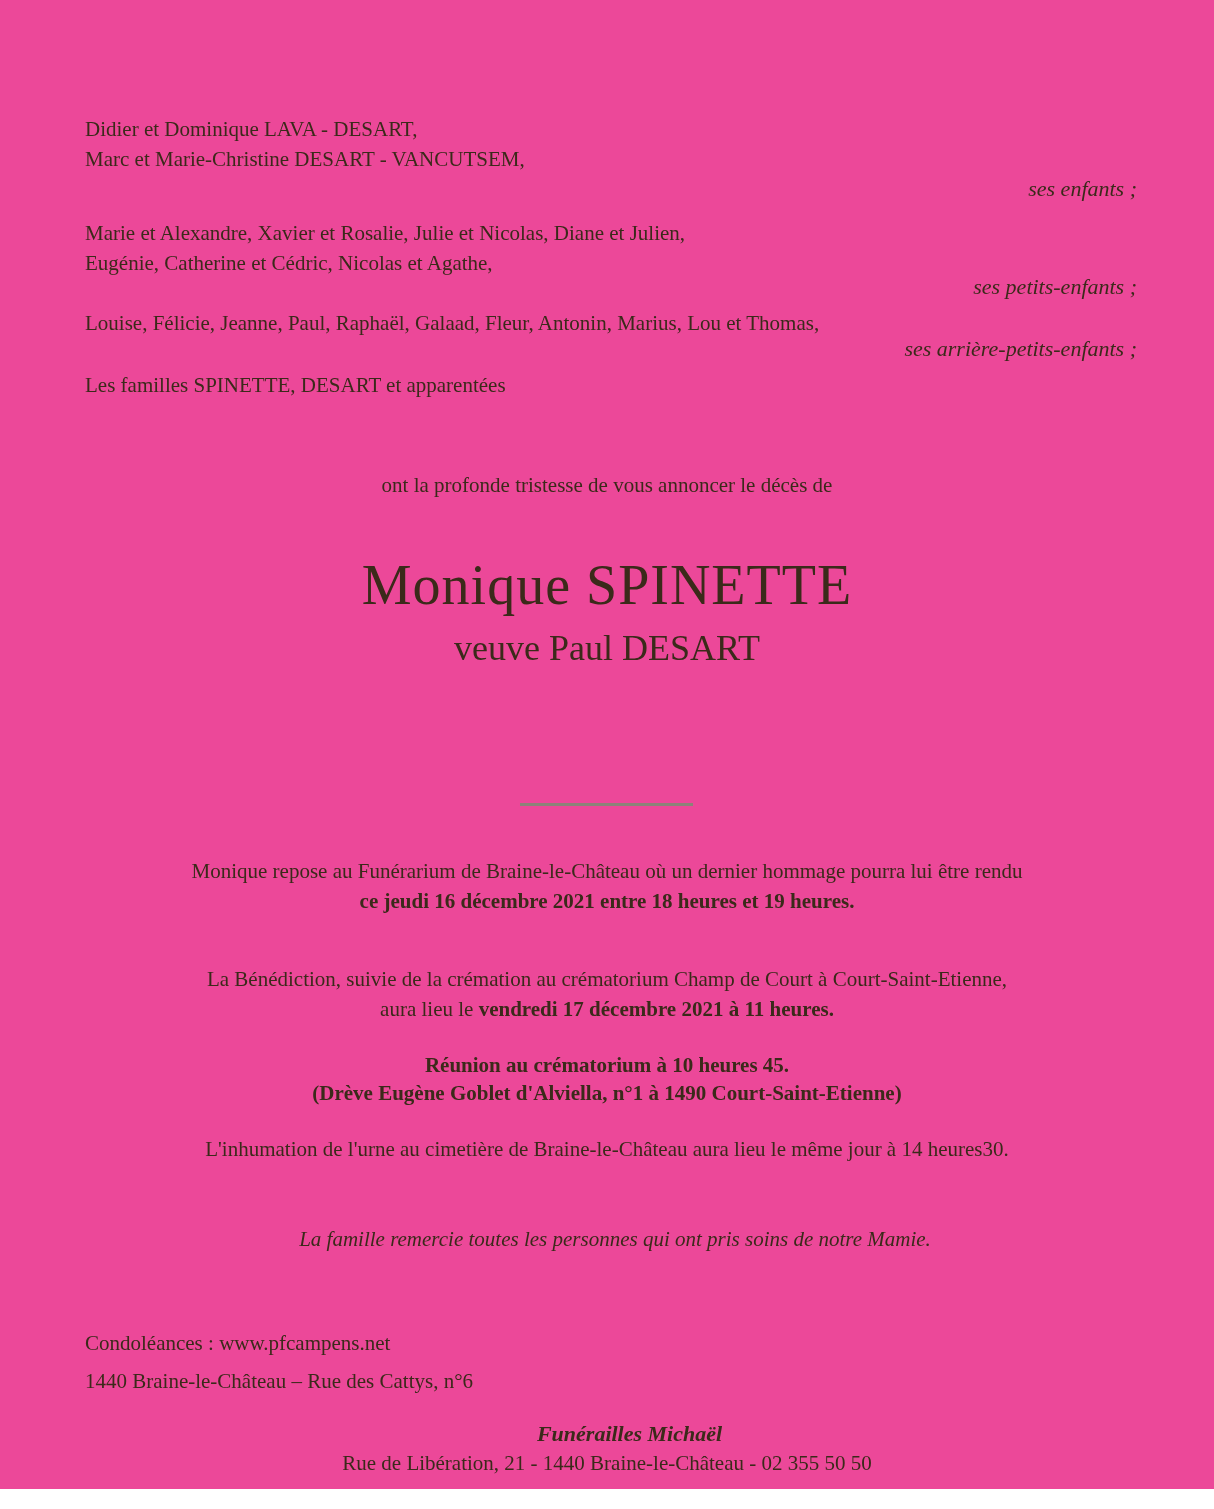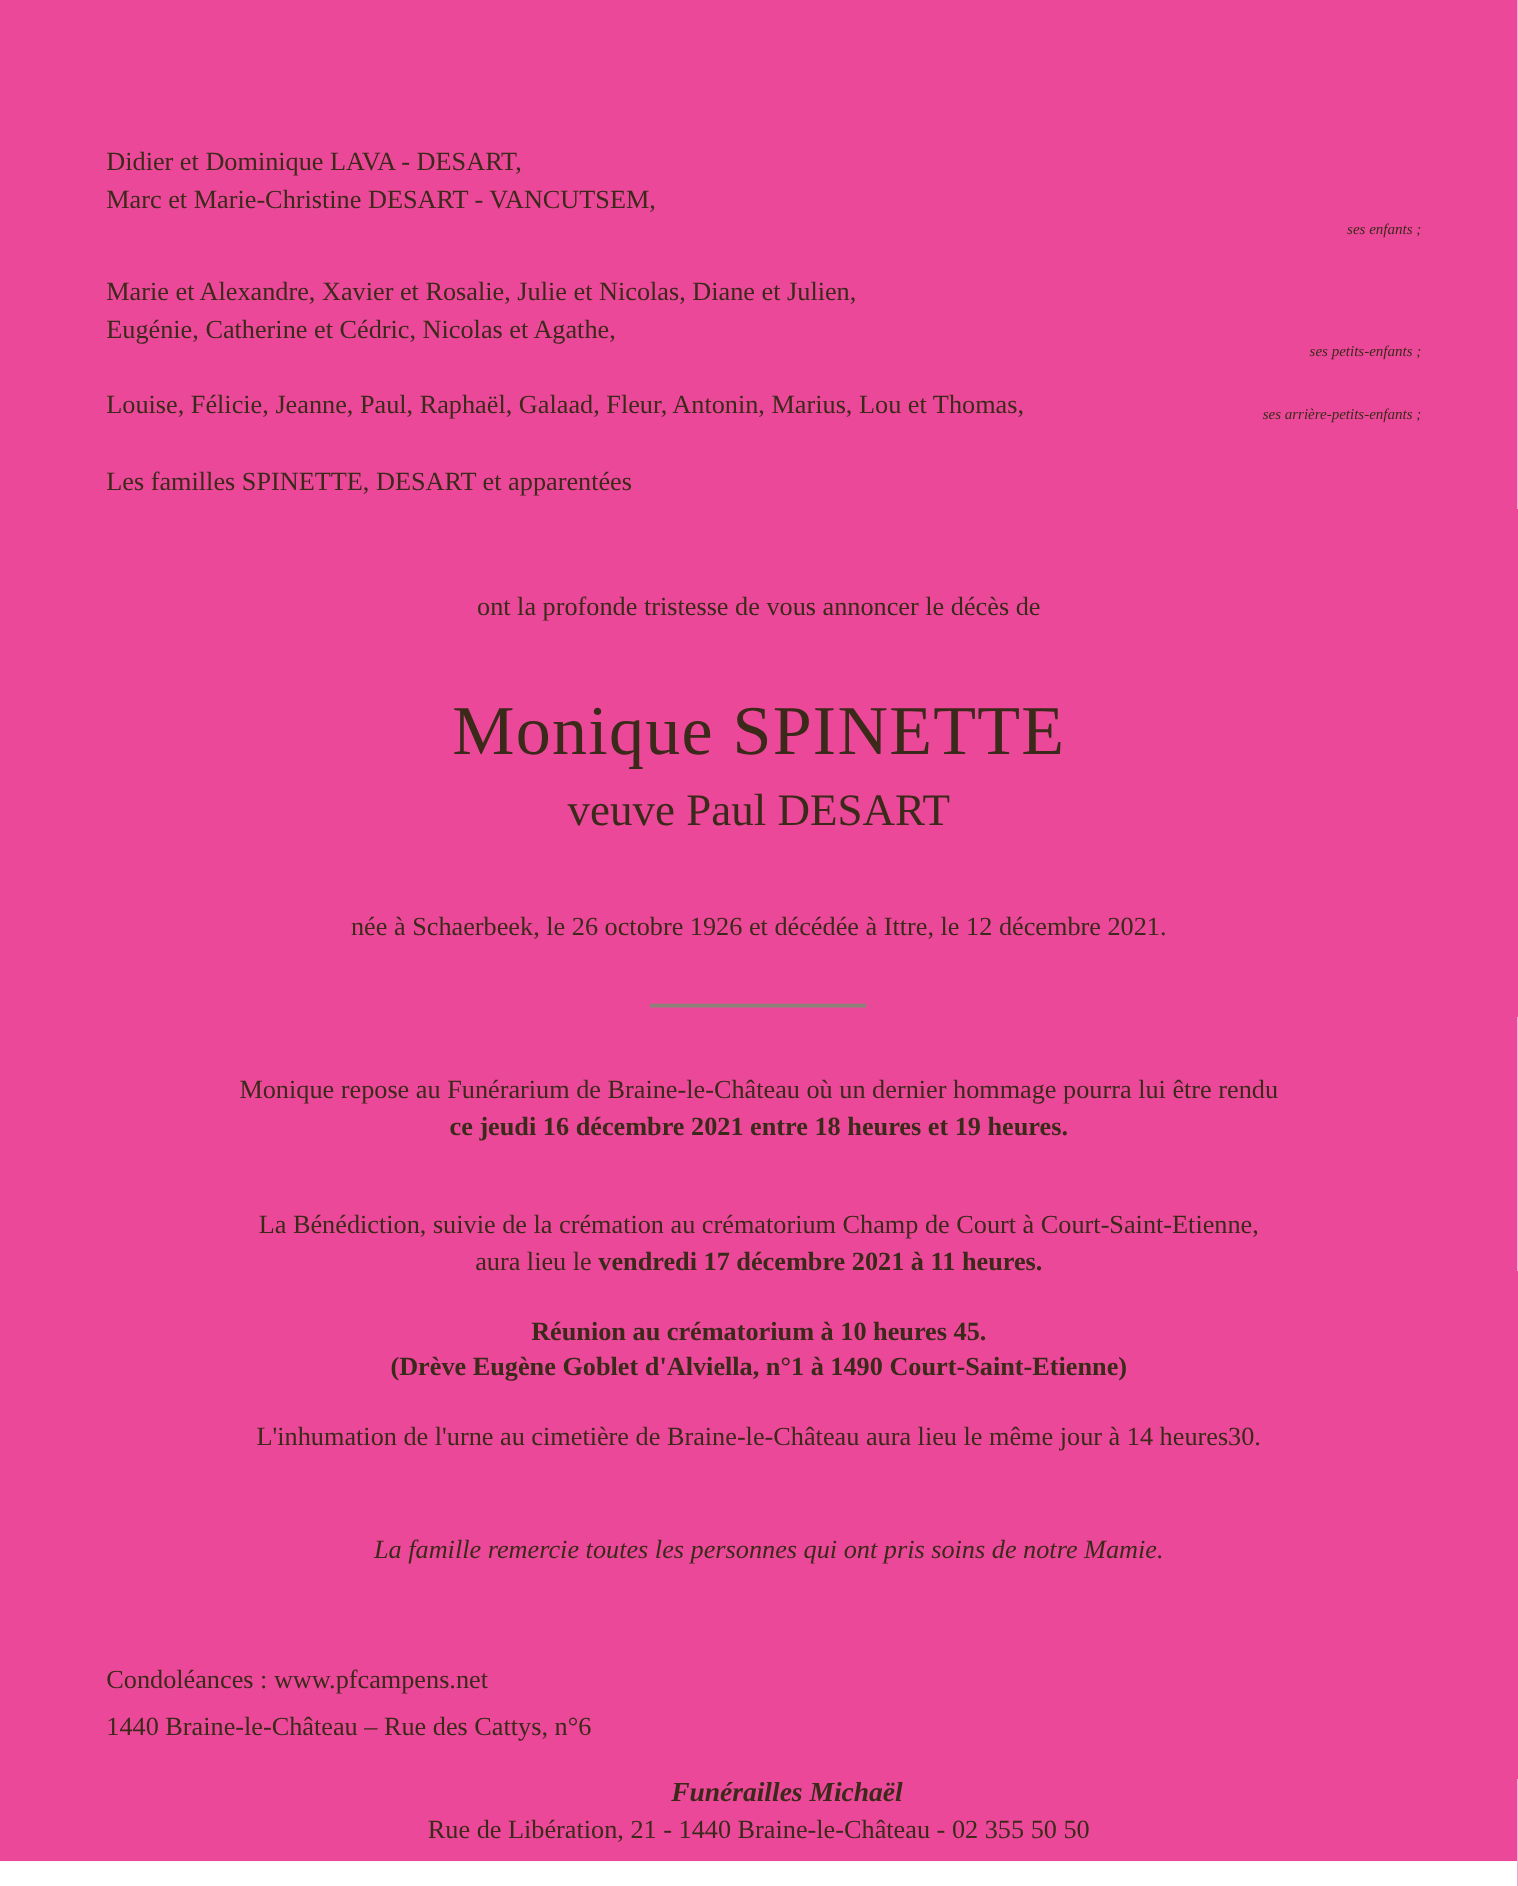--- a/index.html
+++ b/index.html
@@ -22,21 +22,21 @@
     font-size: 21px;
     line-height: 1.25;
   }
   .left   { left: 85px; }
   .center { left: 0; right: 0; text-align: center; white-space: normal; }
   .relation {
     position: absolute;
     right: 77px;
     text-align: right;
     font-style: italic;
-    font-size: 12px;
+    font-size: 22px;
     white-space: nowrap;
   }
   .bold   { font-weight: bold; }
   .italic { font-style: italic; margin-left: 16px; }
   .deceased-name {
     font-size: 56px;
     letter-spacing: 1px;
   }
   .deceased-subtitle {
     font-size: 36px;
@@ -64,30 +64,29 @@
 
   <div class="line left" style="top:116px">Didier et Dominique LAVA - DESART,</div>
   <div class="line left" style="top:146px">Marc et Marie-Christine DESART - VANCUTSEM,</div>
   <div class="relation" style="top:176px">ses enfants ;</div>
 
   <div class="line left" style="top:220px">Marie et Alexandre, Xavier et Rosalie, Julie et Nicolas, Diane et Julien,</div>
   <div class="line left" style="top:250px">Eugénie, Catherine et Cédric, Nicolas et Agathe,</div>
   <div class="relation" style="top:274px">ses petits-enfants ;</div>
 
   <div class="line left" style="top:310px">Louise, Félicie, Jeanne, Paul, Raphaël, Galaad, Fleur, Antonin, Marius, Lou et Thomas,</div>
-  <div class="relation" style="top:324px">ses arrière-petits-enfants ;</div>
+  <div class="relation" style="top:336px">ses arrière-petits-enfants ;</div>
 
   <div class="line left" style="top:372px">Les familles SPINETTE, DESART et apparentées</div>
 
   <div class="line center" style="top:472px">ont la profonde tristesse de vous annoncer le décès de</div>
 
   <div class="line center deceased-name" style="top:550px">Monique SPINETTE</div>
   <div class="line center deceased-subtitle" style="top:626px">veuve Paul DESART</div>
 
-  <div class="line center" style="top:728px">née à Schaerbeek, le 26 octobre 1926 et décédée à Ittre, le 12 décembre 2021.</div>
 
   <div class="divider"></div>
 
   <div class="line center" style="top:858px">Monique repose au Funérarium de Braine-le-Château où un dernier hommage pourra lui être rendu</div>
   <div class="line center bold" style="top:888px">ce jeudi 16 décembre 2021 entre 18 heures et 19 heures.</div>
 
   <div class="line center" style="top:966px">La Bénédiction, suivie de la crémation au crématorium Champ de Court à Court-Saint-Etienne,</div>
   <div class="line center" style="top:996px"><span>aura lieu le </span><span class="bold">vendredi 17 décembre 2021 à 11 heures.</span></div>
 
   <div class="line center bold" style="top:1052px">Réunion au crématorium à 10 heures 45.</div>

